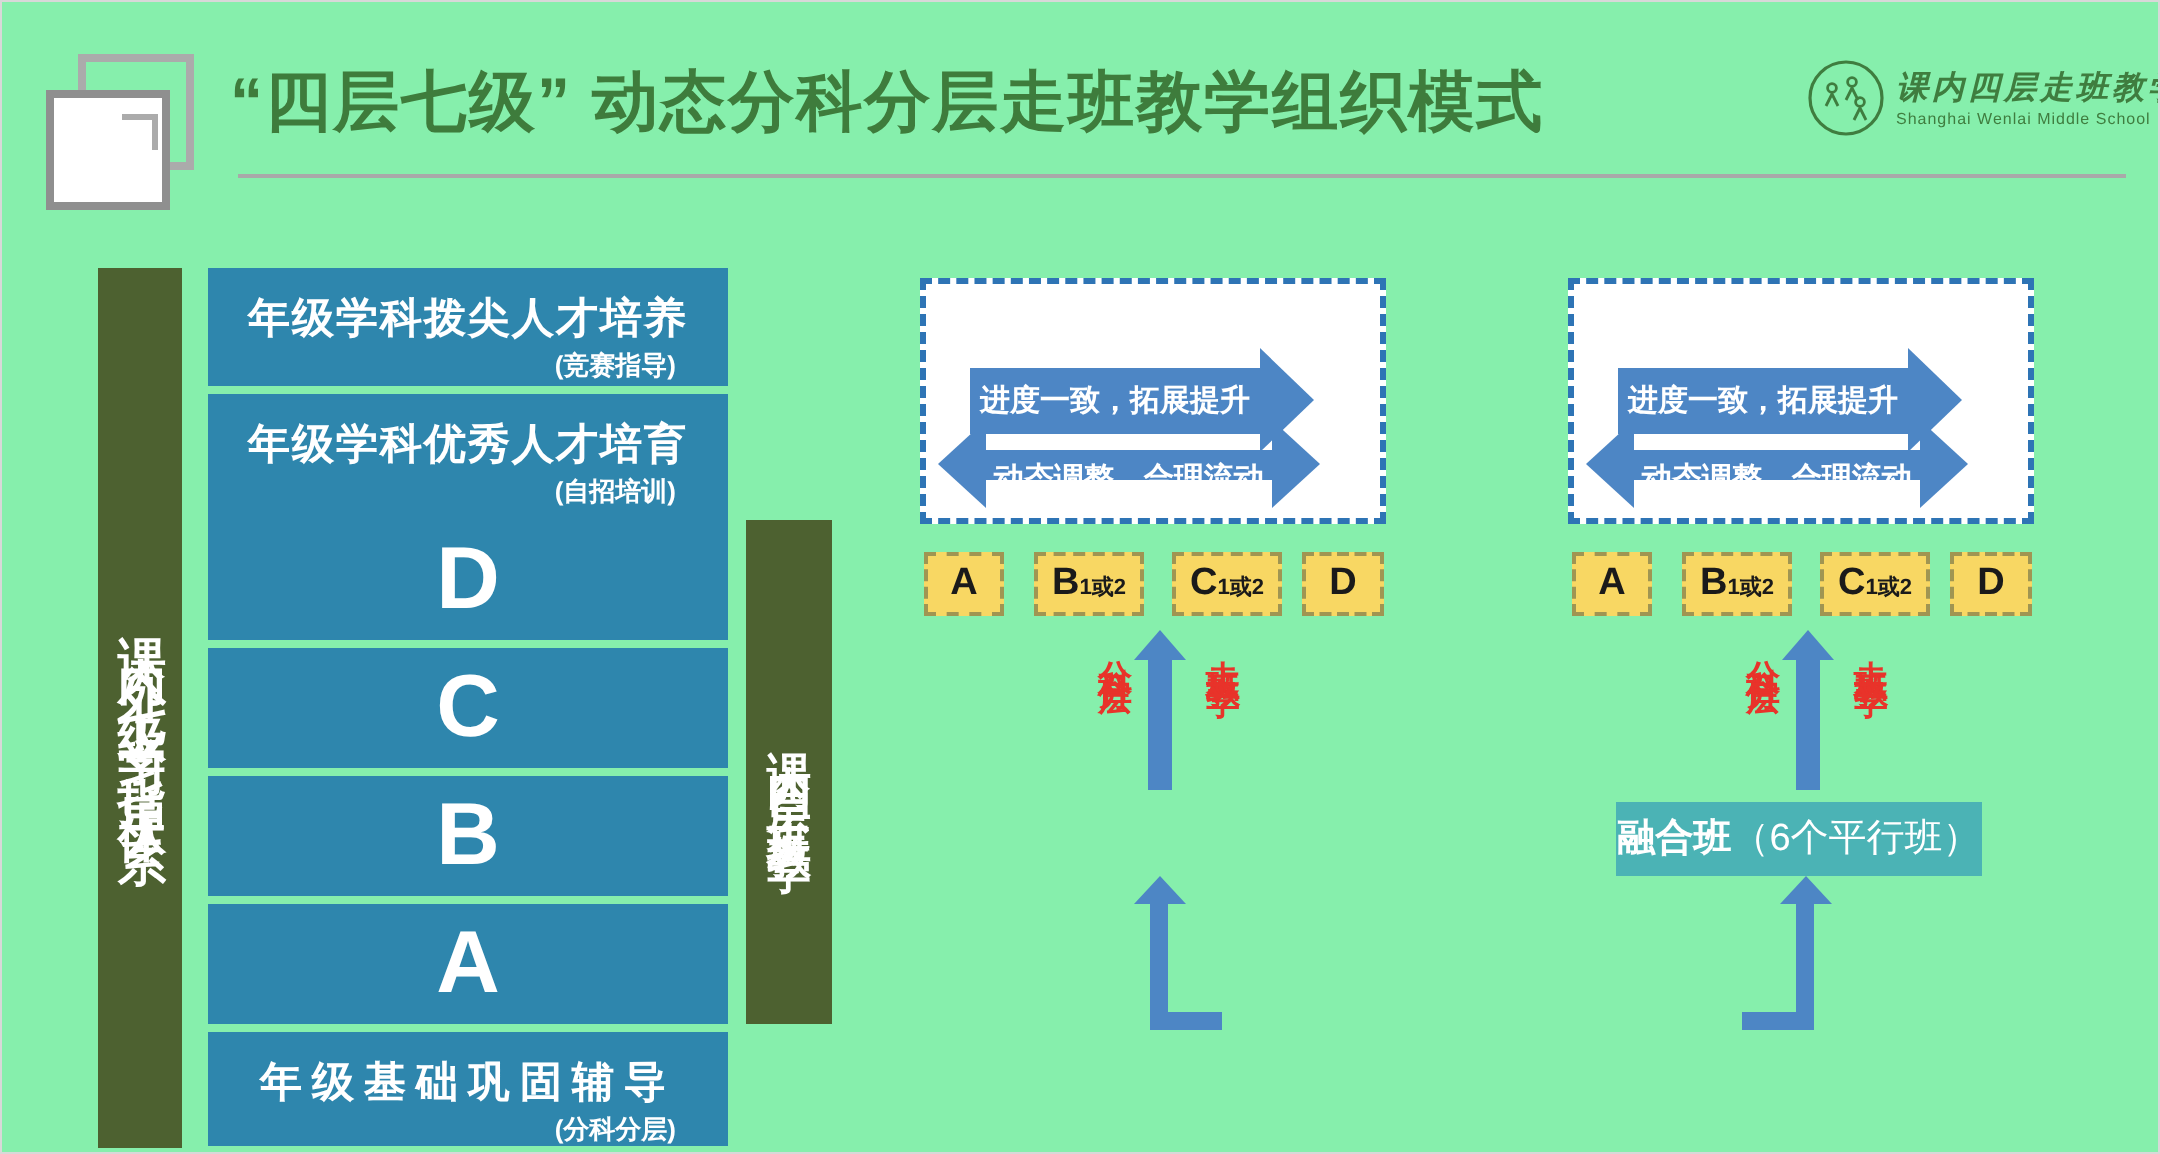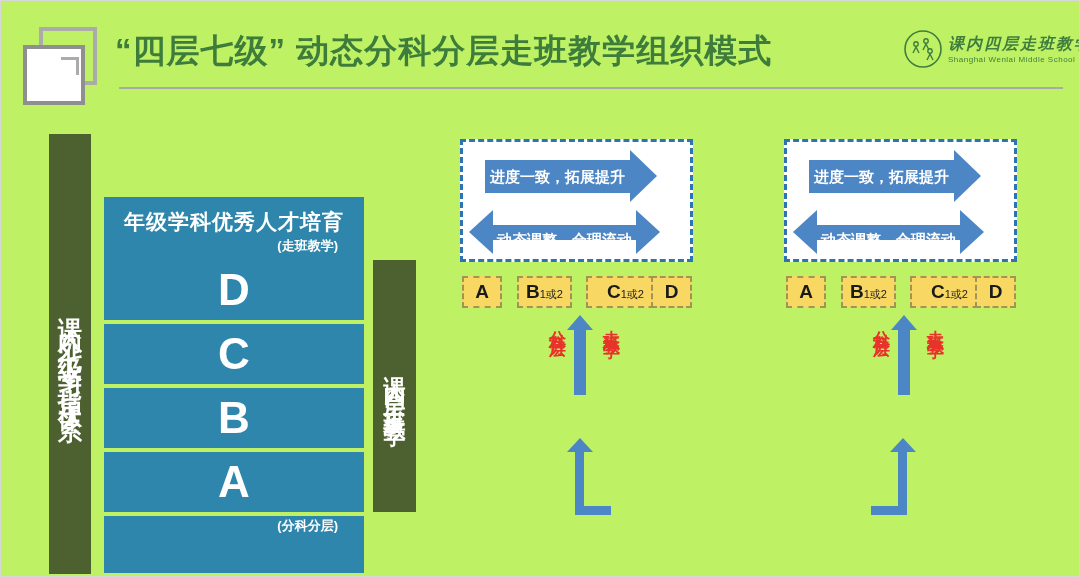--- a/index.html
+++ b/index.html
@@ -1,17 +1,17 @@
 <!DOCTYPE html>
 <html><head>
 <meta charset="utf-8">
 <style>
   html,body { margin:0; padding:0; background:#ffffff; }
   #slide {
-    position:relative; width:1080px; height:577px; background:#bef264;
+    position:relative; width:1080px; height:577px; background:#86efac;
     font-family:"Liberation Sans", sans-serif; overflow:hidden;
     border:1px solid #d8d8d8; box-sizing:border-box;
   }
 
   
   .deco-sq1 { position:absolute; left:38px; top:26px; width:50px; height:50px; border:4px solid #ababab; }
   .deco-sq2 { position:absolute; left:22px; top:44px; width:54px; height:52px; border:4px solid #8f8f8f; background:#fff; }
   .deco-sq3 { position:absolute; left:60px; top:56px; width:15px; height:15px; border-top:3px solid #ababab; border-right:3px solid #ababab; }
 
   
@@ -36,35 +36,35 @@
   .level .main { display:block; font-size:21px; font-weight:bold; letter-spacing:1px; margin-top:11px; }
   .level .sub  { display:block; text-align:right; padding-right:26px; font-size:13px; font-weight:bold; margin-top:1px; }
   .level.letter { font-size:44px; font-weight:bold; }
   .level.wide .main { letter-spacing:5px; }
 
   
   .group { position:absolute; top:133px; width:234px; height:310px; }
   #group-0 { left:459px; } #group-1 { left:783px; }
 
   .flow-box { position:absolute; left:0; top:5px; width:227px; height:117px; border:3px dashed #2e74b5; background:#fff; }
-  .arrow-right { position:absolute; left:22px; top:8px; display:flex; align-items:center; }
+  .arrow-right { position:absolute; left:22px; top:32px; display:flex; align-items:center; }
   .ar-body { background:#4d86c5; color:#fff; font-weight:bold; font-size:15px; height:33px; line-height:33px; padding:0 5px; white-space:nowrap; }
   .ar-head { width:0; height:0; border-top:26px solid transparent; border-bottom:26px solid transparent; border-left:27px solid #4d86c5; }
   .arrow-double { position:absolute; left:6px; top:68px; display:flex; align-items:center; }
   .ad-head-l { width:0; height:0; border-top:22px solid transparent; border-bottom:22px solid transparent; border-right:24px solid #4d86c5; }
   .ad-body { background:#4d86c5; color:#fff; font-weight:bold; font-size:15px; height:15px; line-height:29px; padding:0 4px; white-space:nowrap; }
   .ad-head-r { width:0; height:0; border-top:22px solid transparent; border-bottom:22px solid transparent; border-left:24px solid #4d86c5; }
 
   .tier { position:absolute; top:142px; height:32px; background:#f8d763; border:2px dashed #a09552; box-sizing:border-box;
     text-align:center; color:#1a1a1a; font-weight:bold; font-size:19px; line-height:27px; white-space:nowrap; }
   .tier-a { left:2px;  width:40px; }
   .tier-b { left:57px; width:55px; }
-  .tier-c { left:126px; width:79px; }
+  .tier-c { left:126px; width:55px; }
   .tier-d { left:191px; width:41px; }
-  .tier-sub { font-size:11px; font-weight:normal; }
+  .tier-sub { font-size:11px; font-weight:bold; }
 
   .red-text { position:absolute; top:182px; height:86px; writing-mode:vertical-rl; text-orientation:upright;
     color:#e8332a; font-weight:bold; font-size:17px; letter-spacing:4px; }
   .red-left  { left:86px; }
   .red-right { left:140px; }
   .up-arrow-head { position:absolute; left:107px; top:181px; width:0; height:0;
     border-left:13px solid transparent; border-right:13px solid transparent; border-bottom:15px solid #4d86c5; }
   .up-arrow-body { position:absolute; left:114px; top:195px; width:12px; height:66px; background:#4d86c5; }
 
   .class-box { position:absolute; left:24px; top:267px; width:183px; height:37px; background:#4bb3b5;
@@ -112,29 +112,34 @@
     </svg>
     <div class="logo-txt">
       <span class="logo-cn">课内四层走班教学</span>
       <span class="logo-en">Shanghai Wenlai Middle School</span>
     </div>
   </div>
 
   <div class="vbar" id="left-bar">课内外七级学习指导体系</div>
 
   <div class="levels">
+    <div class="level" style="top:0; height:59px;">
+      <span class="main">年级学科拨尖人才培养</span>
+      <span class="sub">(竞赛指导)</span>
+    </div>
     <div class="level" style="top:63px; height:77px;">
       <span class="main">年级学科优秀人才培育</span>
-      <span class="sub">(走班教学)</span>
+      <span class="sub">(自招培训)</span>
     </div>
     <div class="level letter" style="top:126px; height:60px; line-height:60px;">D</div>
     <div class="level letter" style="top:190px; height:60px; line-height:60px;">C</div>
     <div class="level letter" style="top:254px; height:60px; line-height:60px;">B</div>
     <div class="level letter" style="top:318px; height:60px; line-height:60px;">A</div>
     <div class="level wide" style="top:382px; height:57px;">
+      <span class="main">年级基础巩固辅导</span>
       <span class="sub">(分科分层)</span>
     </div>
   </div>
 
   <div class="vbar" id="right-bar">课内四层走班教学</div>
 
   <div class="group" id="group-0">
     <div class="flow-box">
       <div class="arrow-right">
         <span class="ar-body">进度一致，拓展提升</span>
@@ -185,20 +190,23 @@
     <div class="tier tier-c">
       <span class="tier-main">C</span><span class="tier-sub">1或2</span>
     </div>
     <div class="tier tier-d">
       <span class="tier-main">D</span><span class="tier-sub"></span>
     </div>
     <div class="red-text red-left">分科分层</div>
     <div class="up-arrow-head"></div>
     <div class="up-arrow-body"></div>
     <div class="red-text red-right">走班教学</div>
+    <div class="class-box">
+      <span class="class-name">融合班</span><span class="class-detail">（6个平行班）</span>
+    </div>
   </div>
 
   <div class="conn-head" id="conn-left-head"></div>
   <div class="conn" id="conn-left-v"></div>
   <div class="conn" id="conn-left-h"></div>
   <div class="conn-head" id="conn-right-head"></div>
   <div class="conn" id="conn-right-v"></div>
   <div class="conn" id="conn-right-h"></div>
 
 

